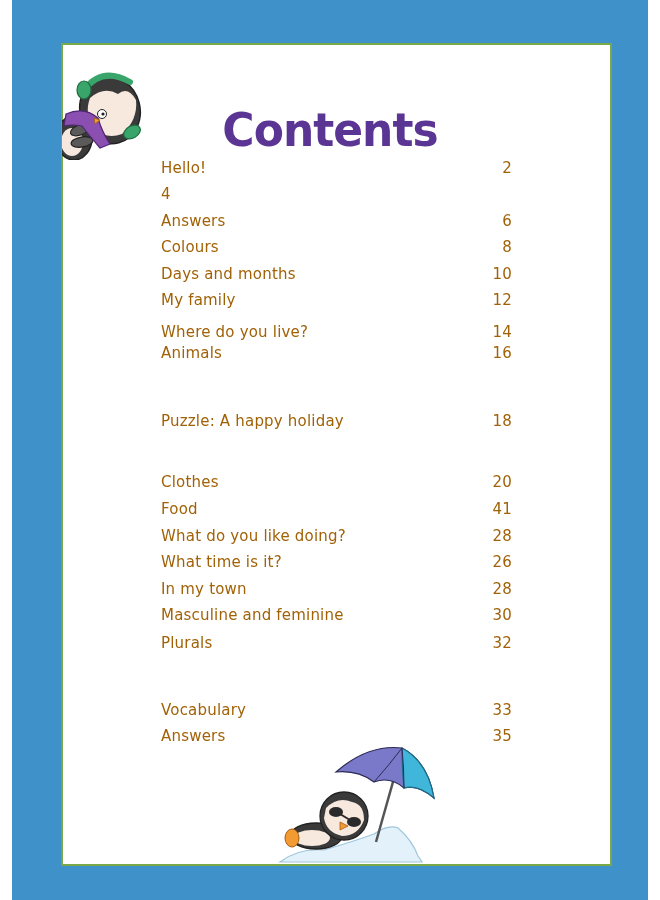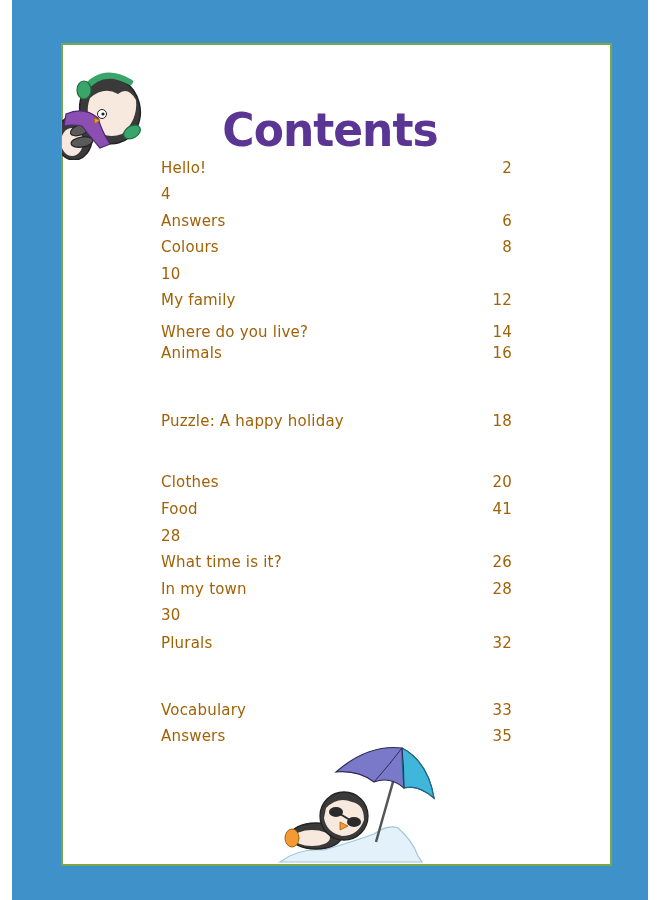--- a/index.html
+++ b/index.html
@@ -55,20 +55,21 @@
   </div>
 <div class="toc-row" style="top:211px">
     <span class="label">Answers</span>
     <span class="page">6</span>
   </div>
 <div class="toc-row" style="top:237px">
     <span class="label">Colours</span>
     <span class="page">8</span>
   </div>
 <div class="toc-row" style="top:264px">
+    <span class="label">Days and months</span>
     <span class="page">10</span>
   </div>
 <div class="toc-row" style="top:290px">
     <span class="label">My family</span>
     <span class="page">12</span>
   </div>
 <div class="toc-row" style="top:322px">
     <span class="label">Where do you live?</span>
     <span class="page">14</span>
   </div>
@@ -84,31 +85,33 @@
 
 <div class="toc-row" style="top:472px">
     <span class="label">Clothes</span>
     <span class="page">20</span>
   </div>
 <div class="toc-row" style="top:499px">
     <span class="label">Food</span>
     <span class="page">41</span>
   </div>
 <div class="toc-row" style="top:526px">
+    <span class="label">What do you like doing?</span>
     <span class="page">28</span>
   </div>
 <div class="toc-row" style="top:552px">
     <span class="label">What time is it?</span>
     <span class="page">26</span>
   </div>
 <div class="toc-row" style="top:579px">
     <span class="label">In my town</span>
     <span class="page">28</span>
   </div>
 <div class="toc-row" style="top:605px">
+    <span class="label">Masculine and feminine</span>
     <span class="page">30</span>
   </div>
 <div class="toc-row" style="top:633px">
     <span class="label">Plurals</span>
     <span class="page">32</span>
   </div>
 
 <div class="toc-row" style="top:700px">
     <span class="label">Vocabulary</span>
     <span class="page">33</span>

